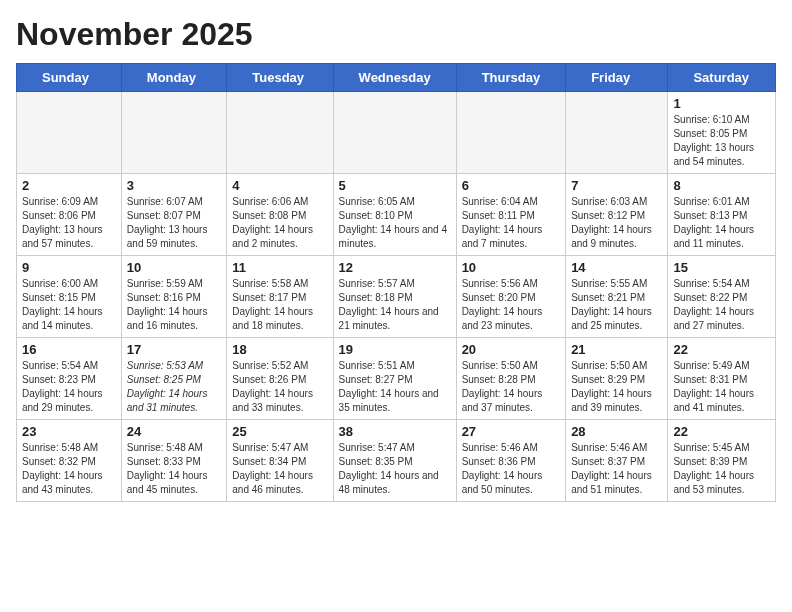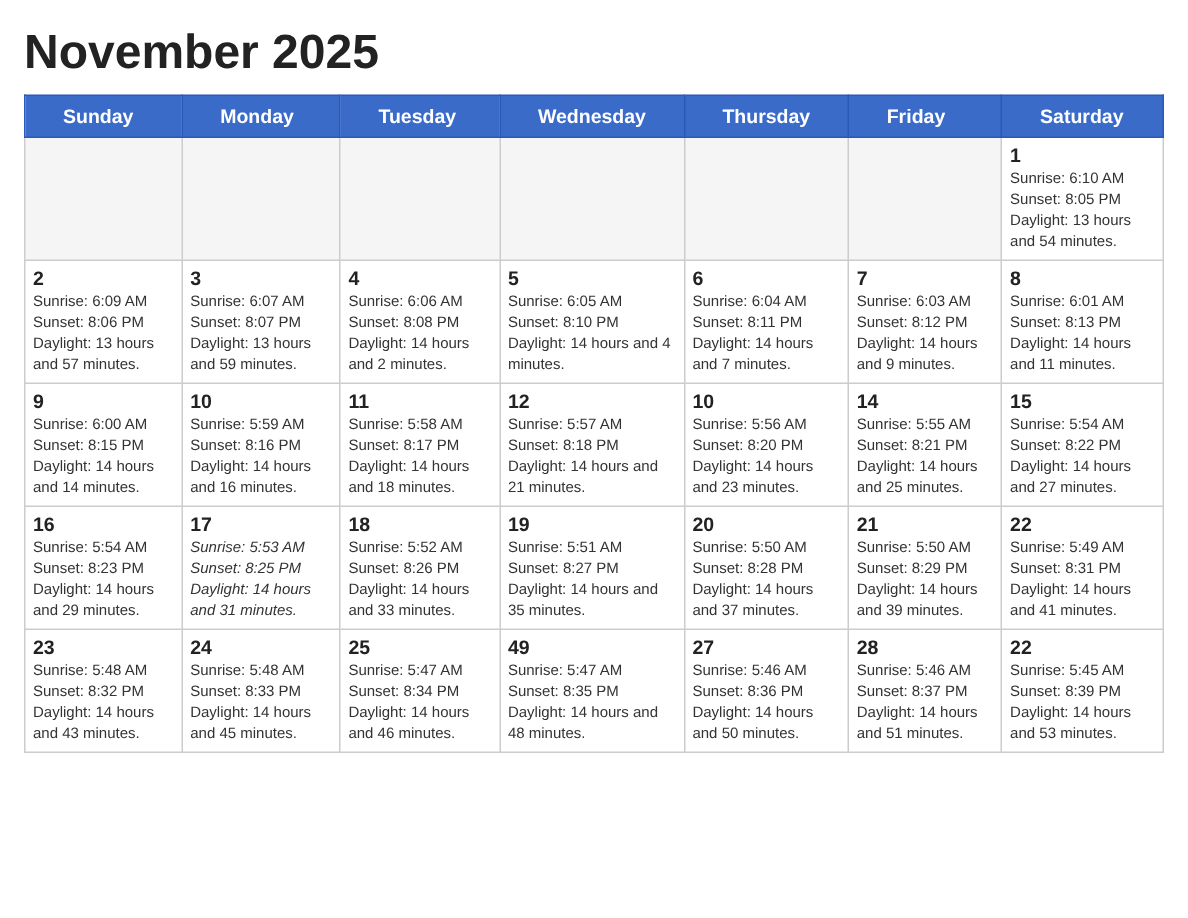--- a/index.html
+++ b/index.html
@@ -257,21 +257,21 @@
 Sunset: 8:33 PM
 Daylight: 14 hours and 45 minutes.</div>
         </td>
         <td>
           <span class="day-number">25</span>
           <div class="day-info" style="white-space: pre-line;">Sunrise: 5:47 AM
 Sunset: 8:34 PM
 Daylight: 14 hours and 46 minutes.</div>
         </td>
         <td>
-          <span class="day-number">49</span>
+          <span class="day-number">38</span>
           <div class="day-info" style="white-space: pre-line;">Sunrise: 5:47 AM
 Sunset: 8:35 PM
 Daylight: 14 hours and 48 minutes.</div>
         </td>
         <td>
           <span class="day-number">27</span>
           <div class="day-info" style="white-space: pre-line;">Sunrise: 5:46 AM
 Sunset: 8:36 PM
 Daylight: 14 hours and 50 minutes.</div>
         </td>

